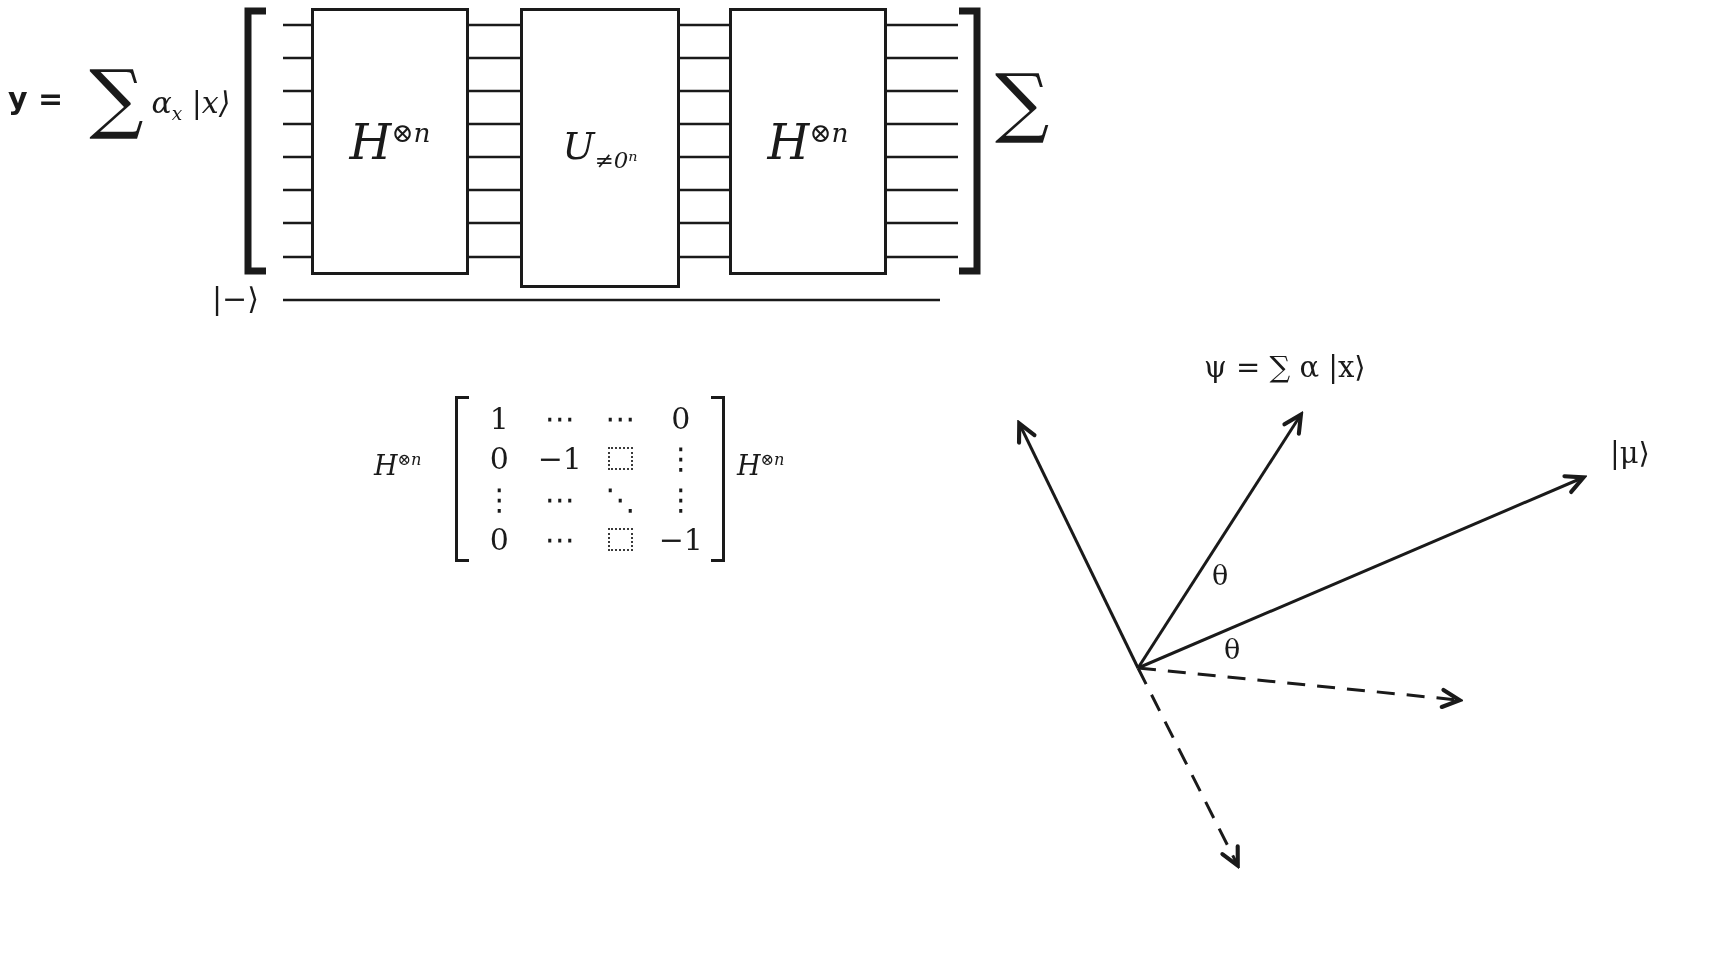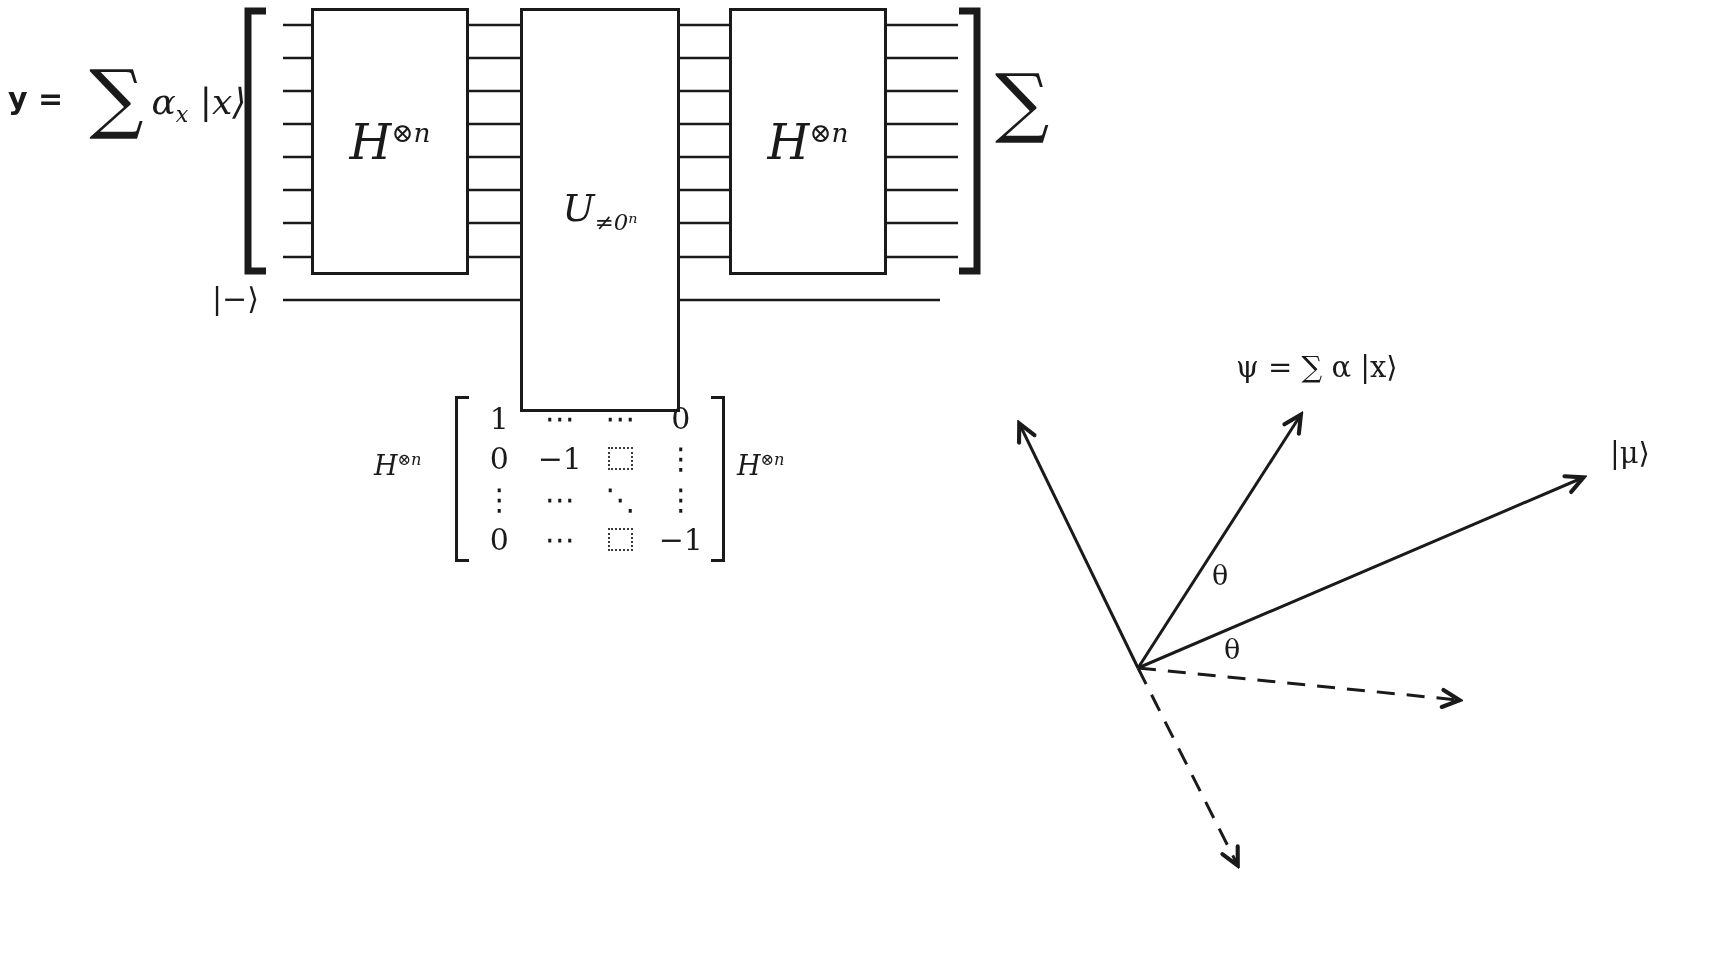--- a/index.html
+++ b/index.html
@@ -7,21 +7,21 @@
   body{font-family:"DejaVu Serif",serif;color:#1a1a1a}
   #stage{position:relative;width:1725px;height:971px;background:#ffffff;overflow:hidden}
   svg.layer{position:absolute;left:0;top:0;pointer-events:none}
   .abs{position:absolute}
   .math{font-family:"DejaVu Serif",serif;font-style:italic}
 
   
   .formula{position:absolute;display:flex;align-items:center}
   .y-eq{font-family:"DejaVu Sans",sans-serif;font-weight:bold;font-style:normal;font-size:30px;margin-right:26px}
   .big-sum{font-family:"DejaVu Serif",serif;font-style:normal;font-size:76px;line-height:.9}
-  .term{font-size:36px;margin-top:12px;margin-left:8px;white-space:nowrap}
+  .term{font-size:30px;margin-top:12px;margin-left:8px;white-space:nowrap}
   .term sub{font-size:.62em}
 
   
   .gate-box{position:absolute;background:#ffffff;border:3px solid #1a1a1a;display:flex;align-items:center;justify-content:center}
   .gate-h-label{font-size:48px}
   .gate-h-label sup{font-size:.55em}
   .gate-u-label{font-size:38px}
   .gate-u-label sub{font-size:.6em}
 
   .ancilla{font-size:30px;font-style:normal}
@@ -79,21 +79,21 @@
   <div class="formula" style="left:8px;top:52px;height:92px">
     <span class="y-eq">y =</span>
     <span class="big-sum">∑</span>
     <span class="term math"><span>α</span><sub>x</sub><span> |x⟩</span></span>
   </div>
 
   <div class="gate-box" style="left:311px;top:8px;width:158px;height:267px">
     <span class="math gate-h-label"><span>H</span><sup>⊗n</sup></span>
   </div>
 
-  <div class="gate-box" style="left:520px;top:8px;width:160px;height:404px">
+  <div class="gate-box" style="left:520px;top:8px;width:160px;height:280px">
     <span class="math gate-u-label"><span>U</span><sub>≠0ⁿ</sub></span>
   </div>
 
   <div class="gate-box" style="left:729px;top:8px;width:158px;height:267px">
     <span class="math gate-h-label"><span>H</span><sup>⊗n</sup></span>
   </div>
 
   <div class="abs ancilla" style="left:212px;top:281px">|−⟩</div>
 
   <div class="formula" style="left:995px;top:56px;height:92px">
@@ -127,18 +127,18 @@
     <span class="matrix-cell">
         <span class="dotted-box"></span>
       </span>
     <span class="matrix-cell">−1</span>
   </div>
 
   <div class="mbracket right" style="left:711px;top:396px"></div>
 
   <div class="abs mat-label math" style="left:737px;top:450px"><span>H</span><sup>⊗n</sup></div>
 
-  <div class="vec-label" style="left:1236px;top:350px">ψ = ∑ α |x⟩</div>
+  <div class="vec-label" style="left:1204px;top:350px">ψ = ∑ α |x⟩</div>
   <div class="vec-label" style="left:1610px;top:436px">|μ⟩</div>
   <div class="theta" style="left:1212px;top:560px">θ</div>
   <div class="theta" style="left:1224px;top:634px">θ</div>
 
 </div>
 
 </body></html>

